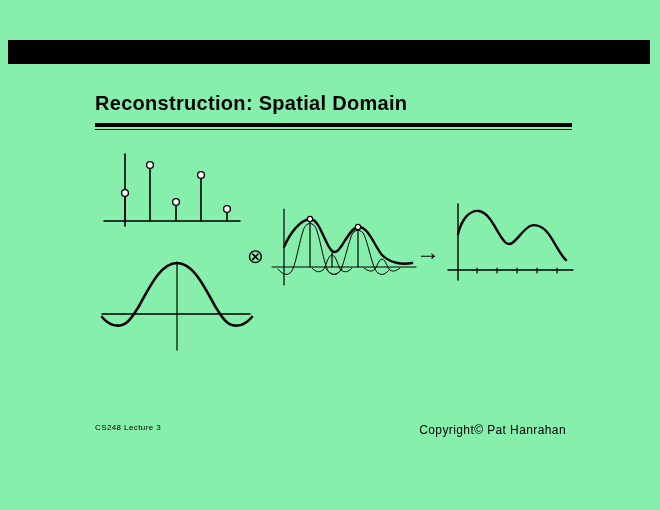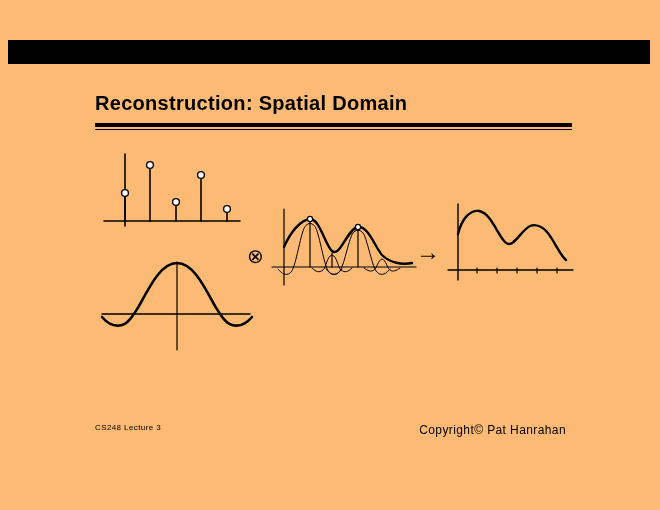--- a/index.html
+++ b/index.html
@@ -11,21 +11,21 @@
     width: 660px;
     height: 510px;
     position: relative;
     overflow: hidden;
     font-family: "Liberation Sans", sans-serif;
     color: #000;
   }
   .slide {
     position: absolute;
     inset: 0;
-    background: #fdba74;
+    background: #86efac;
   }
   .top-bar {
     position: absolute;
     left: 8px;
     top: 40px;
     width: 642px;
     height: 24px;
     background: #000;
   }
   .title {

